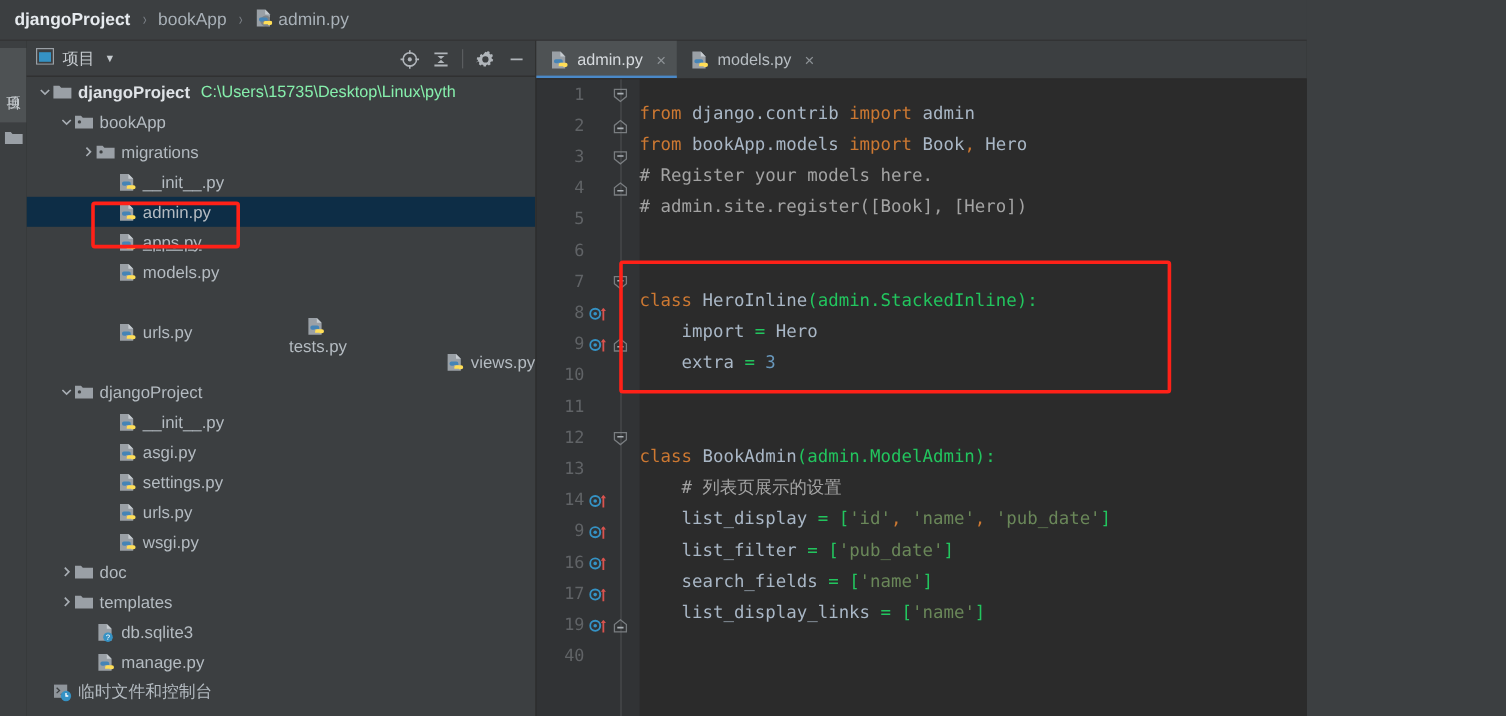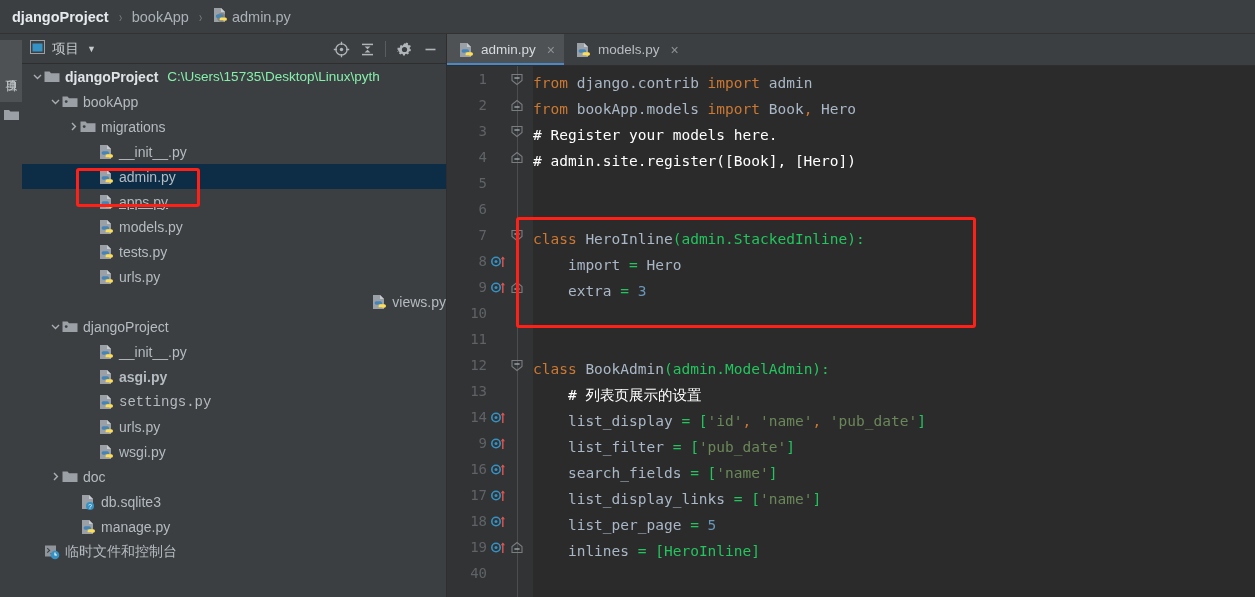--- a/index.html
+++ b/index.html
@@ -2,21 +2,21 @@
 <html><head>
 <meta charset="utf-8">
 <style>
   html, body {
     margin: 0; padding: 0;
     background: #3c3f41;
     font-family: "Liberation Sans", sans-serif;
   }
   #app {
     position: relative;
-    width: 1255px;
+    width: 1089px;
     height: 597px;
     overflow: hidden;
     background: #3c3f41;
     color: #bbbbbb;
     font-size: 13px;
     user-select: none;
   }
 
   
   .breadcrumb-bar {
@@ -185,30 +185,30 @@
   }
   .lnum {
     position: absolute; left: 0; top: 0;
     width: 40px; text-align: right;
     color: #606366; font-size: 14px;
   }
   .gmark { position: absolute; top: 0; height: 26px; display: flex; align-items: center; }
   .gmark.over { left: 44px; }
   .gmark.fold { left: 64px; }
   .code-text {
-    position: absolute; left: 86px; top: 4px;
+    position: absolute; left: 86px; top: 16px;
   }
 
   
   .kw   { color: #cc7832; }
   .id   { color: #a9b7c6; }
   .cls  { color: #a9b7c6; }
   .str  { color: #6a8759; margin-top: 12px; }
   .num  { color: #6897bb; }
-  .cmt  { color: #ffffff; }
+  .cmt  { color: #a3a3a3; }
   .pun  { color: #22c55e; }
   .comma{ color: #cc7832; }
 
   
   .redbox {
     position: absolute;
     border: 3px solid #ff2118;
     border-radius: 3px;
     pointer-events: none;
   }
@@ -375,21 +375,21 @@
           <span class="tree-ico">
             <svg width="16" height="16" viewBox="0 0 16 16">
               <path d="M2 1h7l4 4v10H2z" fill="#9aa0a6"></path>
               <path d="M9 1l4 4H9z" fill="#c6cbd0"></path>
               <path d="M5.3 7.3h4a1.7 1.7 0 011.7 1.7v1.2H7.2v.6H5.3a1.7 1.7 0 01-1.7-1.7V9a1.7 1.7 0 011.7-1.7z" fill="#4584b6"></path>
               <path d="M13.3 10.3h-4a1.7 1.7 0 00-1.7 1.7v1.2h3.8v.6h1.9a1.7 1.7 0 001.7-1.7v-.1a1.7 1.7 0 00-1.7-1.7z" fill="#ffde57"></path>
             </svg>
           </span>
           <span class="tree-label">models.py</span>
         </div>
-        <div class="tree-row" style="padding-left: 62px;">
+        <div class="tree-row" style="padding-left: 62px; flex-direction: column;">
           <span class="tree-arrow empty"></span>
           <span class="tree-ico">
             <svg width="16" height="16" viewBox="0 0 16 16">
               <path d="M2 1h7l4 4v10H2z" fill="#9aa0a6"></path>
               <path d="M9 1l4 4H9z" fill="#c6cbd0"></path>
               <path d="M5.3 7.3h4a1.7 1.7 0 011.7 1.7v1.2H7.2v.6H5.3a1.7 1.7 0 01-1.7-1.7V9a1.7 1.7 0 011.7-1.7z" fill="#4584b6"></path>
               <path d="M13.3 10.3h-4a1.7 1.7 0 00-1.7 1.7v1.2h3.8v.6h1.9a1.7 1.7 0 001.7-1.7v-.1a1.7 1.7 0 00-1.7-1.7z" fill="#ffde57"></path>
             </svg>
           </span>
           <span class="tree-label">tests.py</span>
@@ -437,33 +437,33 @@
           <span class="tree-ico">
             <svg width="16" height="16" viewBox="0 0 16 16">
               <path d="M2 1h7l4 4v10H2z" fill="#9aa0a6"></path>
               <path d="M9 1l4 4H9z" fill="#c6cbd0"></path>
               <path d="M5.3 7.3h4a1.7 1.7 0 011.7 1.7v1.2H7.2v.6H5.3a1.7 1.7 0 01-1.7-1.7V9a1.7 1.7 0 011.7-1.7z" fill="#4584b6"></path>
               <path d="M13.3 10.3h-4a1.7 1.7 0 00-1.7 1.7v1.2h3.8v.6h1.9a1.7 1.7 0 001.7-1.7v-.1a1.7 1.7 0 00-1.7-1.7z" fill="#ffde57"></path>
             </svg>
           </span>
           <span class="tree-label">__init__.py</span>
         </div>
-        <div class="tree-row" style="padding-left: 62px; font-weight: bold;">
+        <div class="tree-row" style="padding-left: 62px;">
           <span class="tree-arrow empty"></span>
           <span class="tree-ico">
             <svg width="16" height="16" viewBox="0 0 16 16">
               <path d="M2 1h7l4 4v10H2z" fill="#9aa0a6"></path>
               <path d="M9 1l4 4H9z" fill="#c6cbd0"></path>
               <path d="M5.3 7.3h4a1.7 1.7 0 011.7 1.7v1.2H7.2v.6H5.3a1.7 1.7 0 01-1.7-1.7V9a1.7 1.7 0 011.7-1.7z" fill="#4584b6"></path>
               <path d="M13.3 10.3h-4a1.7 1.7 0 00-1.7 1.7v1.2h3.8v.6h1.9a1.7 1.7 0 001.7-1.7v-.1a1.7 1.7 0 00-1.7-1.7z" fill="#ffde57"></path>
             </svg>
           </span>
           <span class="tree-label">asgi.py</span>
         </div>
-        <div class="tree-row" style="padding-left: 62px; font-family: Liberation Mono, monospace;">
+        <div class="tree-row" style="padding-left: 62px;">
           <span class="tree-arrow empty"></span>
           <span class="tree-ico">
             <svg width="16" height="16" viewBox="0 0 16 16">
               <path d="M2 1h7l4 4v10H2z" fill="#9aa0a6"></path>
               <path d="M9 1l4 4H9z" fill="#c6cbd0"></path>
               <path d="M5.3 7.3h4a1.7 1.7 0 011.7 1.7v1.2H7.2v.6H5.3a1.7 1.7 0 01-1.7-1.7V9a1.7 1.7 0 011.7-1.7z" fill="#4584b6"></path>
               <path d="M13.3 10.3h-4a1.7 1.7 0 00-1.7 1.7v1.2h3.8v.6h1.9a1.7 1.7 0 001.7-1.7v-.1a1.7 1.7 0 00-1.7-1.7z" fill="#ffde57"></path>
             </svg>
           </span>
           <span class="tree-label">settings.py</span>
@@ -497,20 +497,33 @@
             <svg width="11" height="11" viewBox="0 0 11 11">
               <path d="M4 2l3.4 3.5L4 9" stroke="#a8aeb4" stroke-width="1.4" fill="none"></path>
             </svg>
           </span>
           <span class="tree-ico">
             <svg width="16" height="16" viewBox="0 0 16 16">
               <path d="M0.5 2.5h5L7 4.2h8.5V13H0.5z" fill="#9aa0a6"></path>
             </svg>
           </span>
           <span class="tree-label">doc</span>
+        </div>
+        <div class="tree-row" style="padding-left: 26px;">
+          <span class="tree-arrow">
+            <svg width="11" height="11" viewBox="0 0 11 11">
+              <path d="M4 2l3.4 3.5L4 9" stroke="#a8aeb4" stroke-width="1.4" fill="none"></path>
+            </svg>
+          </span>
+          <span class="tree-ico">
+            <svg width="16" height="16" viewBox="0 0 16 16">
+              <path d="M0.5 2.5h5L7 4.2h8.5V13H0.5z" fill="#9aa0a6"></path>
+            </svg>
+          </span>
+          <span class="tree-label">templates</span>
         </div>
         <div class="tree-row" style="padding-left: 44px;">
           <span class="tree-arrow empty"></span>
           <span class="tree-ico">
             <svg width="16" height="16" viewBox="0 0 16 16">
               <path d="M2 1h7l4 4v10H2z" fill="#9aa0a6"></path>
               <path d="M9 1l4 4H9z" fill="#c6cbd0"></path>
               <circle cx="10" cy="12" r="4" fill="#3592c4"></circle>
               <text x="10" y="14.6" font-size="6.5" fill="#ffffff" text-anchor="middle" font-family="Liberation Sans">?</text>
             </svg>
@@ -640,35 +653,29 @@
                 <circle cx="5" cy="6.5" r="1.5" fill="#3592c4"></circle>
                 <path d="M11.8 12V2.2" stroke="#d9534f" stroke-width="1.5"></path>
                 <path d="M9.6 4.2l2.2-2.6 2.2 2.6z" fill="#d9534f"></path>
               </svg></span><span class="code-text"><span class="id">    search_fields </span><span class="pun">=</span><span class="pun"> [</span><span class="str">'name'</span><span class="pun">]</span></span></div>
           <div class="code-line"><span class="lnum">17</span><span class="gmark over"><svg width="17" height="13" viewBox="0 0 17 13">
                 <circle cx="5" cy="6.5" r="4.2" fill="none" stroke="#3592c4" stroke-width="1.6"></circle>
                 <circle cx="5" cy="6.5" r="1.5" fill="#3592c4"></circle>
                 <path d="M11.8 12V2.2" stroke="#d9534f" stroke-width="1.5"></path>
                 <path d="M9.6 4.2l2.2-2.6 2.2 2.6z" fill="#d9534f"></path>
               </svg></span><span class="code-text"><span class="id">    list_display_links </span><span class="pun">=</span><span class="pun"> [</span><span class="str">'name'</span><span class="pun">]</span></span></div>
-          <div class="code-line"><span class="lnum">18</span><span class="gmark over"><svg width="17" height="13" viewBox="0 0 17 13">
-                <circle cx="5" cy="6.5" r="4.2" fill="none" stroke="#3592c4" stroke-width="1.6"></circle>
-                <circle cx="5" cy="6.5" r="1.5" fill="#3592c4"></circle>
-                <path d="M11.8 12V2.2" stroke="#d9534f" stroke-width="1.5"></path>
-                <path d="M9.6 4.2l2.2-2.6 2.2 2.6z" fill="#d9534f"></path>
-              </svg></span><span class="code-text"><span class="id">    list_per_page </span><span class="pun">=</span><span class="id"> </span><span class="num">5</span></span></div>
           <div class="code-line"><span class="lnum">19</span><span class="gmark over"><svg width="17" height="13" viewBox="0 0 17 13">
                 <circle cx="5" cy="6.5" r="4.2" fill="none" stroke="#3592c4" stroke-width="1.6"></circle>
                 <circle cx="5" cy="6.5" r="1.5" fill="#3592c4"></circle>
                 <path d="M11.8 12V2.2" stroke="#d9534f" stroke-width="1.5"></path>
                 <path d="M9.6 4.2l2.2-2.6 2.2 2.6z" fill="#d9534f"></path>
               </svg></span><span class="gmark fold"><svg width="12" height="13" viewBox="0 0 12 13">
                 <path d="M1 11.5v-6L6 1.5l5 4v6z" fill="none" stroke="#797d80" stroke-width="1.1"></path>
                 <path d="M3.4 8h5.2" stroke="#a9afb4" stroke-width="1.3"></path>
-              </svg></span><span class="code-text"><span class="id">    inlines </span><span class="pun">=</span><span class="pun"> [HeroInline]</span></span></div>
+              </svg></span></div>
           <div class="code-line"><span class="lnum">40</span><span class="code-text"></span></div>
         </div>
     </div>
   </div>
 
   <div class="redbox" id="redbox-admin"></div>
   <div class="redbox" id="redbox-code"></div>
 </div>
 
 </body></html>

